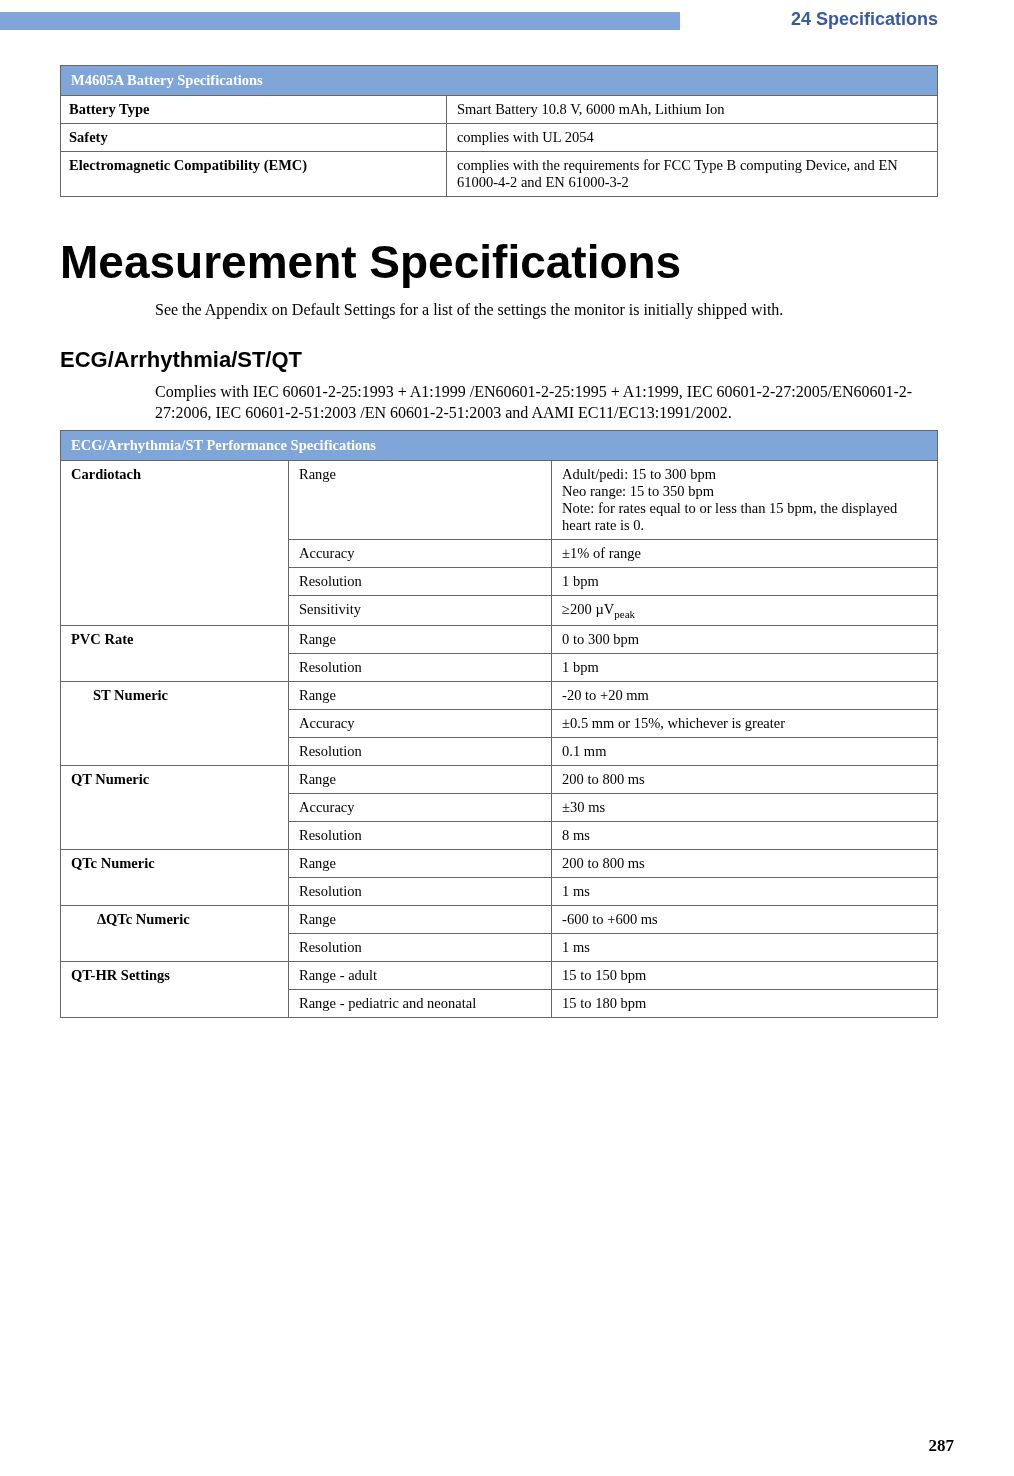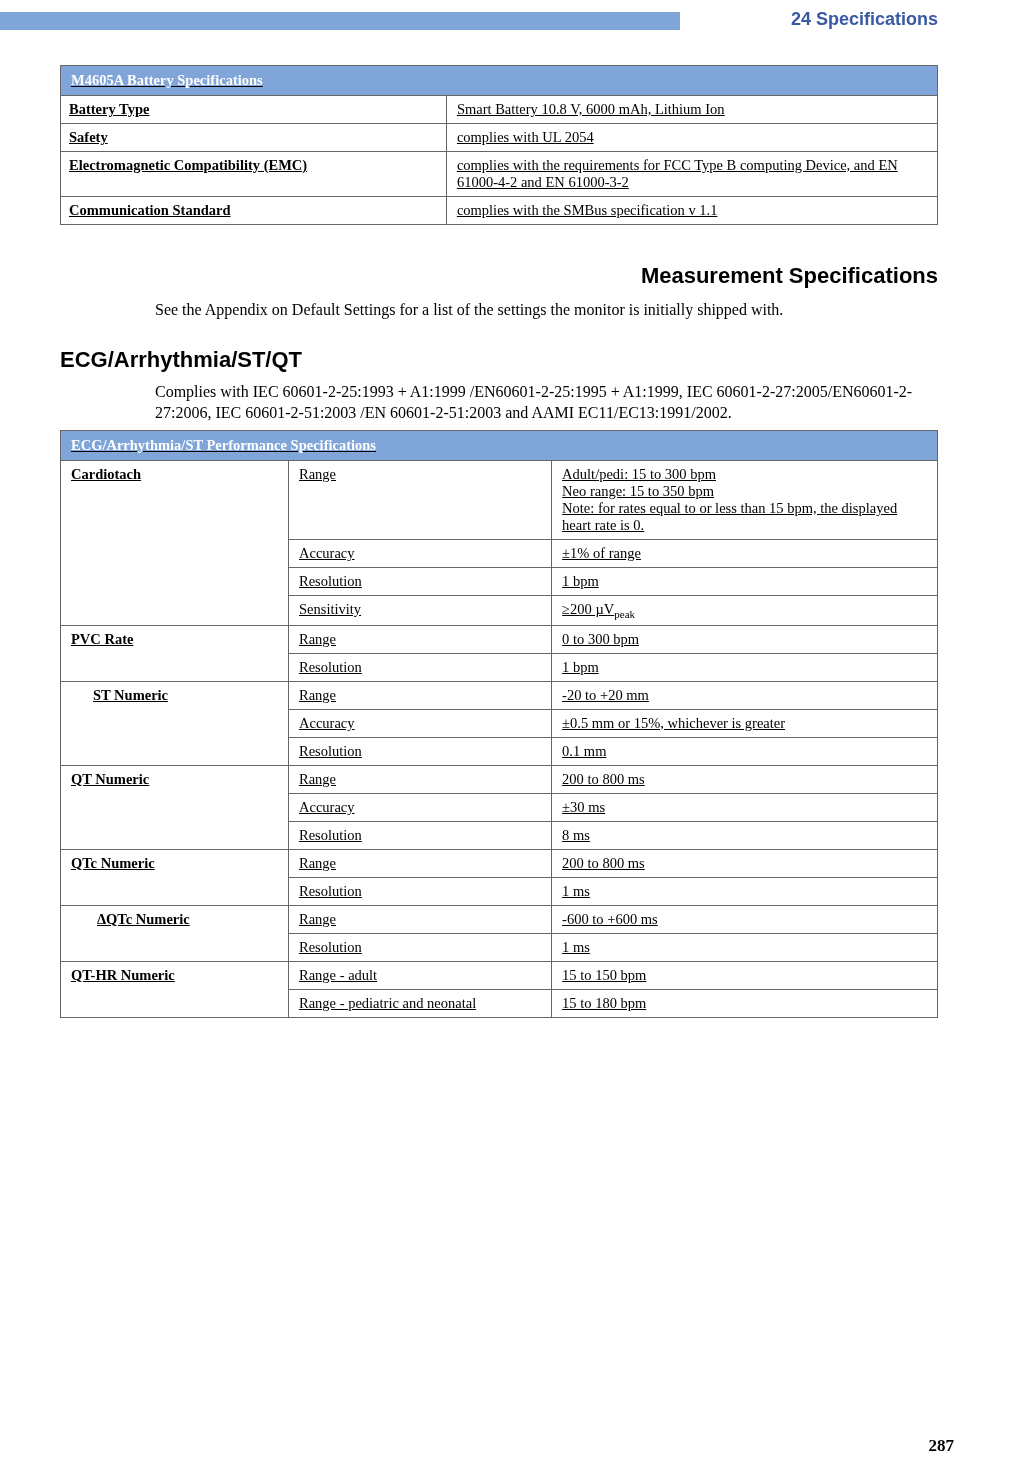--- a/index.html
+++ b/index.html
@@ -35,21 +35,20 @@
     font-size: 18px;
   }
   .content {
     margin-top: 55px;
   }
   table.spec {
     width: 100%;
     border-collapse: collapse;
     margin-bottom: 26px;
     font-size: 14.5px;
-    text-decoration: underline;
   }
   table.spec th.title {
     background: #7fa5d9;
     color: #fff;
     font-weight: bold;
     text-align: left;
     padding: 6px 10px;
     border: 1px solid #666;
     font-family: Georgia, serif;
   }
@@ -65,23 +64,22 @@
   }
   table.spec td.label-plain {
     width: 26%;
   }
   table.spec td.sublabel {
     width: 30%;
   }
   h1.section {
     font-family: Arial, Helvetica, sans-serif;
     font-weight: bold;
-    font-size: 22px;
+    font-size: 46px;
     margin: 38px 0 10px 0;
-    text-align: right;
   }
   h2.subsection {
     font-family: Arial, Helvetica, sans-serif;
     font-weight: bold;
     font-size: 22px;
     margin: 26px 0 8px 0;
   }
   p.body {
     margin: 6px 0 6px 95px;
     line-height: 1.35;
@@ -117,24 +115,20 @@
             <td>Smart Battery 10.8 V, 6000 mAh, Lithium Ion</td>
           </tr>
           <tr>
             <td class="label">Safety</td>
             <td>complies with UL 2054</td>
           </tr>
           <tr>
             <td class="label">Electromagnetic Compatibility (EMC)</td>
             <td>complies with the requirements for FCC Type B computing Device, and EN 61000-4-2 and EN 61000-3-2</td>
           </tr>
-          <tr>
-            <td class="label">Communication Standard</td>
-            <td>complies with the SMBus specification v 1.1</td>
-          </tr>
         </tbody>
     </table>
 
     <h1 class="section">Measurement Specifications</h1>
     <p class="body">See the Appendix on Default Settings for a list of the settings the monitor is initially shipped with.</p>
 
     <h2 class="subsection">ECG/Arrhythmia/ST/QT</h2>
     <p class="body">Complies with IEC 60601-2-25:1993 + A1:1999 /EN60601-2-25:1995 + A1:1999, IEC 60601-2-27:2005/EN60601-2-27:2006, IEC 60601-2-51:2003 /EN 60601-2-51:2003 and AAMI EC11/EC13:1991/2002.</p>
 
     <table class="spec">
@@ -208,21 +202,21 @@
           <tr>
             <td class="label-plain" rowspan="2" style="font-weight: bold; padding-left: 36px;">ΔQTc Numeric</td>
             <td class="sublabel">Range</td>
             <td>-600 to +600 ms</td>
           </tr>
           <tr>
             <td class="sublabel">Resolution</td>
             <td>1 ms</td>
           </tr>
           <tr>
-            <td class="label-plain" rowspan="2" style="font-weight: bold;">QT-HR Numeric</td>
+            <td class="label-plain" rowspan="2" style="font-weight: bold;">QT-HR Settings</td>
             <td class="sublabel">Range - adult</td>
             <td>15 to 150 bpm</td>
           </tr>
           <tr>
             <td class="sublabel">Range - pediatric and neonatal</td>
             <td>15 to 180 bpm</td>
           </tr>
         </tbody>
     </table>
 

